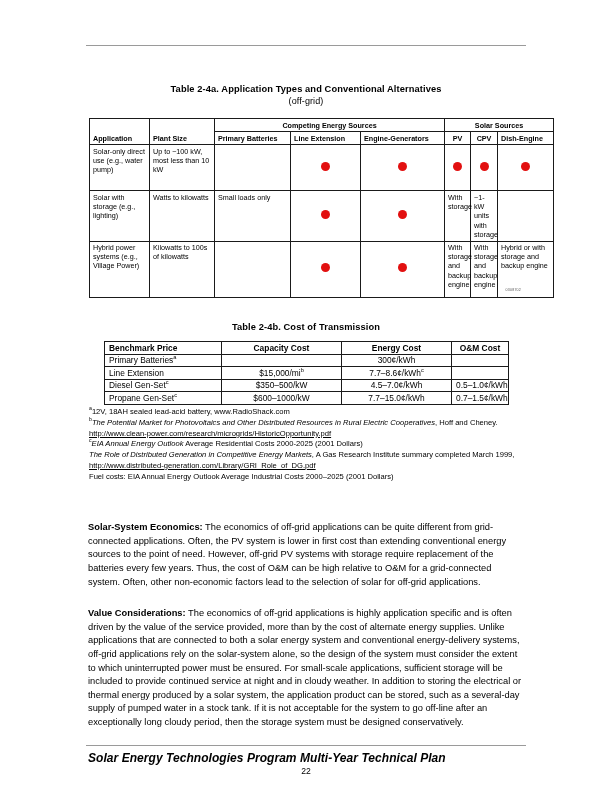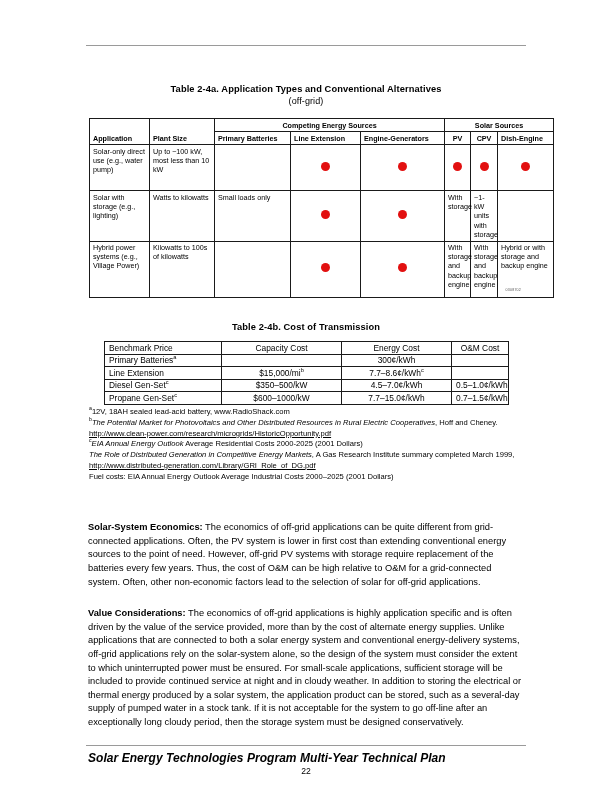--- a/index.html
+++ b/index.html
@@ -106,21 +106,21 @@
     line-height: 1.25;
   }
   .tbl-4b th, .tbl-4b td {
     border: 1px solid #1a1a1a;
     padding: 0.5px 4px;
     text-align: center;
     font-weight: normal;
     white-space: nowrap;
   }
   .tbl-4b th {
-    font-weight: normal;
+    font-weight: bold;
     text-align: center;
   }
   .tbl-4b th.lft, .tbl-4b td.lft { text-align: left; }
   sup { font-size: 0.68em; vertical-align: super; line-height: 0; }
 
   
   .footnotes {
     position: absolute;
     left: 89px;
     top: 407px;

